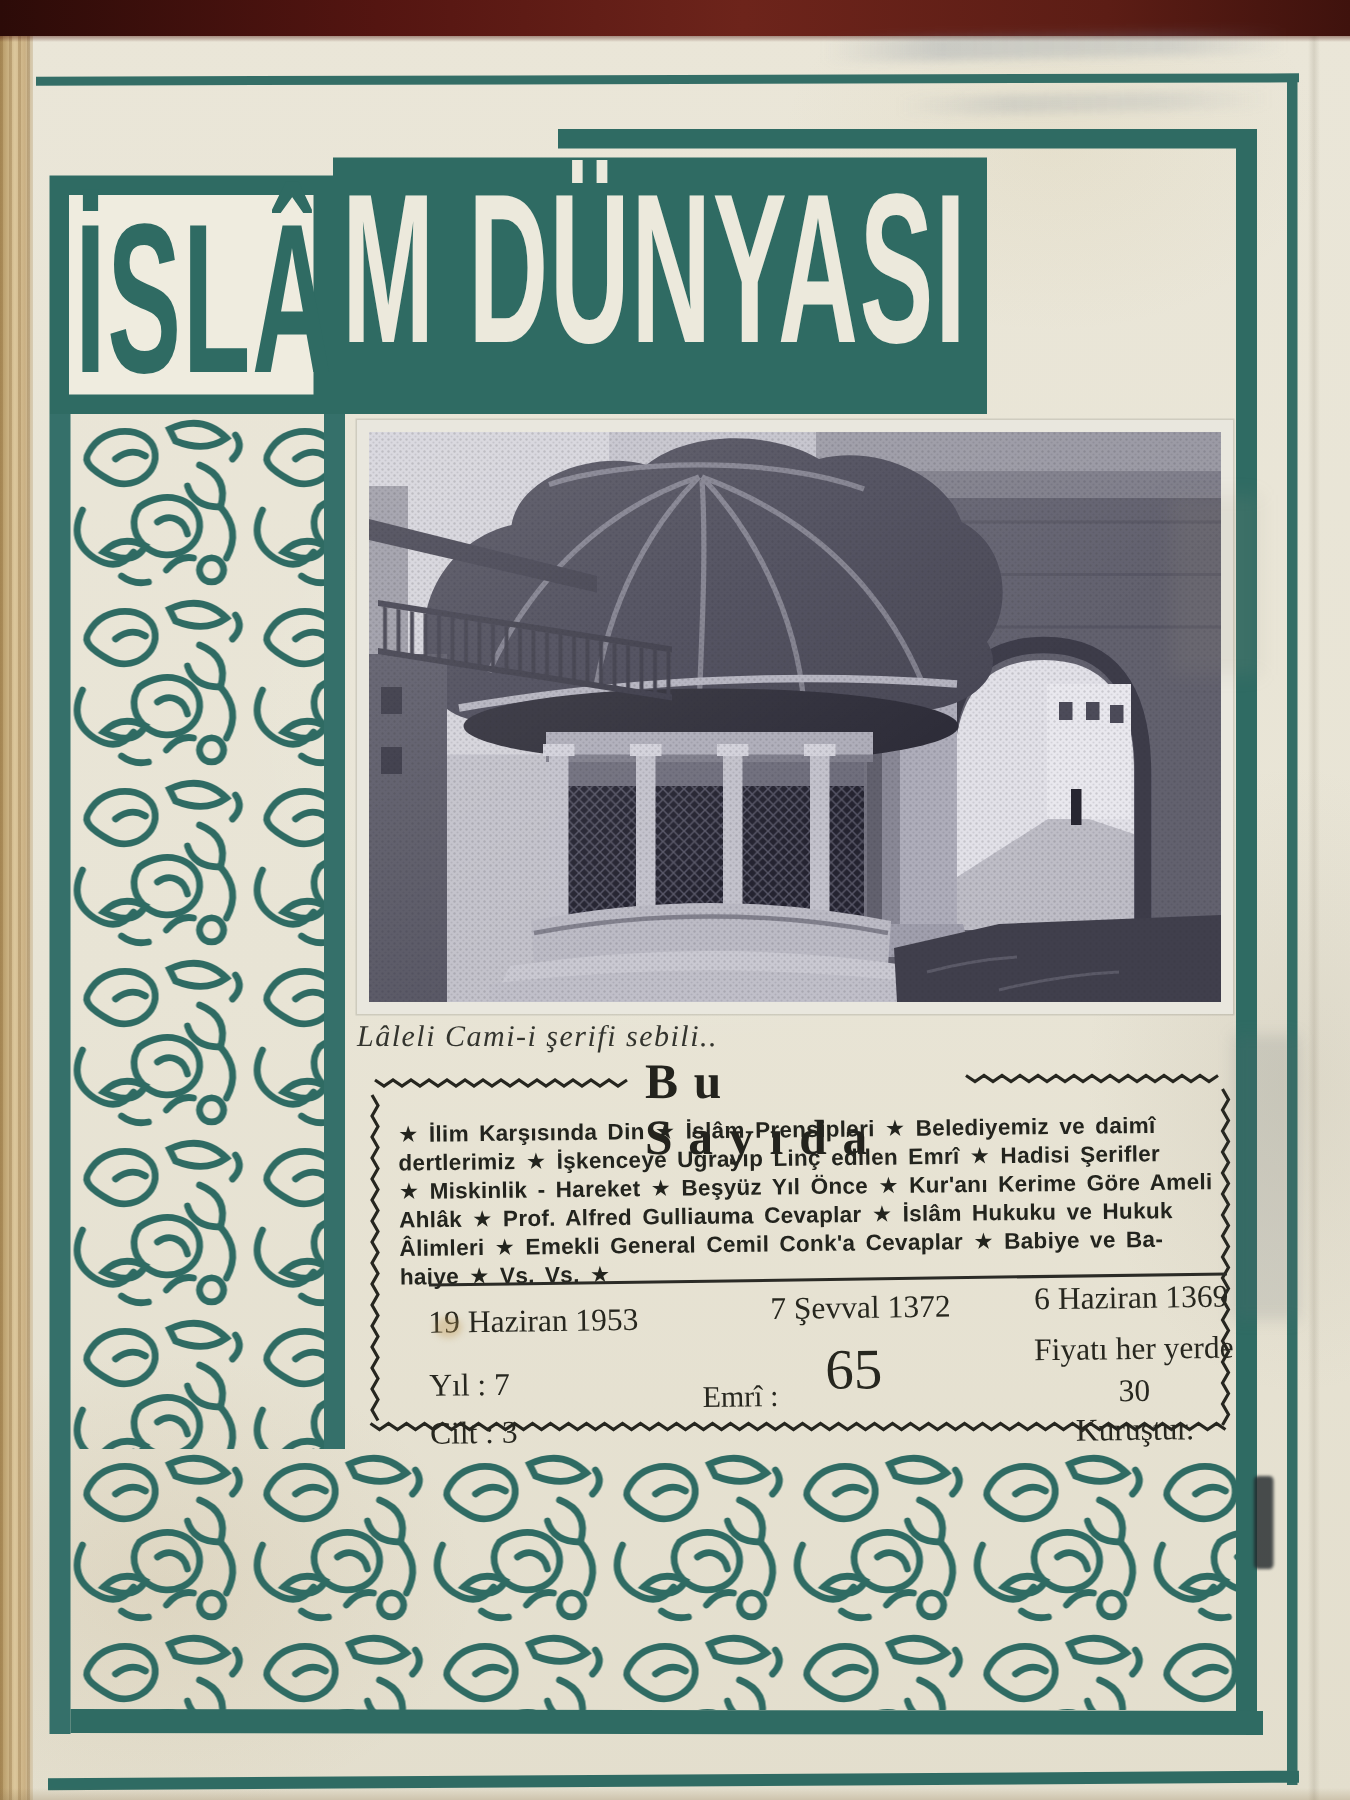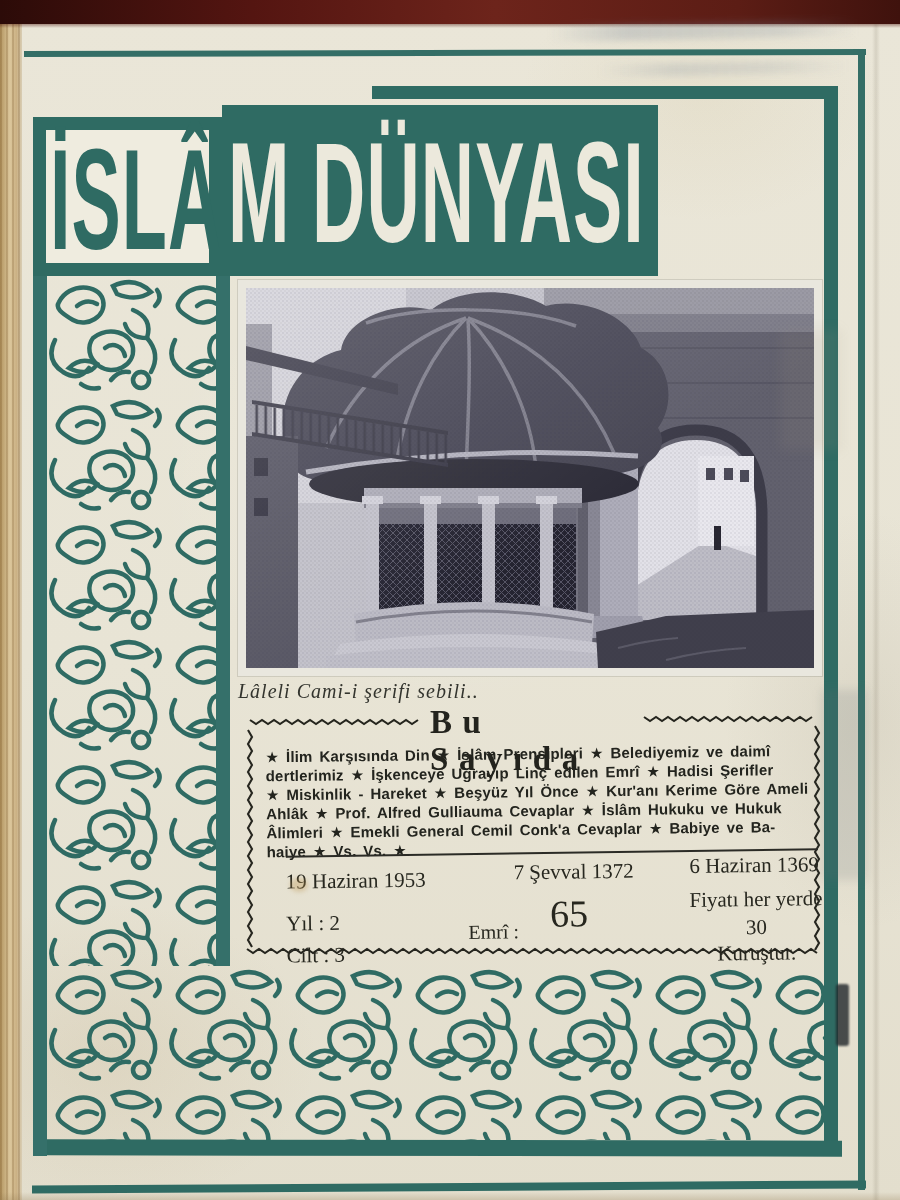--- a/index.html
+++ b/index.html
@@ -29,21 +29,21 @@
   
   .outer-top{left:24px;top:50px;width:842px;height:6px;background:#346e66;transform:rotate(-.15deg);}
   .outer-right{left:858px;top:50px;width:7px;height:1140px;background:#346e66;}
   .outer-bottom{left:32px;top:1183px;width:834px;height:8px;background:#2f6b63;transform:rotate(-.35deg);}
   .inner-top{left:372px;top:86px;width:466px;height:13px;background:#2f6b63;}
   .inner-right{left:824px;top:86px;width:14px;height:1068px;background:#2f6b63;}
   .inner-bottom{left:47px;top:1140px;width:795px;height:16px;background:#2f6b63;transform:rotate(.1deg);}
 
   
   .mast-white{left:33px;top:117px;width:189px;height:159px;background:#efecdf;border:13px solid #2f6b63;box-sizing:border-box;display:flex;align-items:center;}
-  .mast-teal{left:222px;top:105px;width:436px;height:171px;background:#2f6b63;display:flex;align-items:center;}
+  .mast-teal{left:222px;top:105px;width:436px;height:171px;background:#2f6b63;display:flex;align-items:flex-start;}
   .cond{display:inline-block;transform:scaleX(.52);transform-origin:0 50%;
     font-family:"Liberation Sans","DejaVu Sans",sans-serif;font-weight:700;font-size:142px;letter-spacing:2px;line-height:1;white-space:nowrap;}
   .mast-white .cond{color:#2f6b63;margin-left:4px;margin-top:6px;}
   .mast-teal .cond{color:#ece9dc;margin-left:6px;margin-top:4px;}
 
   
   .col-strip-left{left:33px;top:276px;width:14px;height:880px;background:#35706a;}
   .col-strip-right{left:216px;top:276px;width:14px;height:690px;background:#35706a;}
   .floral{position:absolute;}
 
@@ -254,21 +254,21 @@
     <div>Ahlâk ★ Prof. Alfred Gulliauma Cevaplar ★ İslâm Hukuku ve Hukuk</div>
     <div>Âlimleri ★ Emekli General Cemil Conk'a Cevaplar ★ Babiye ve Ba-</div>
     <div>haiye ★ Vs. Vs. ★</div>
   </div>
   <div class="abs rule"></div>
 
   <div class="abs dates">
     <span class="d1">19 Haziran 1953</span>
     <span class="d2">7 Şevval 1372</span>
     <span class="d3">6 Haziran 1369</span>
-    <span class="yil">Yıl : 2</span>
+    <span class="yil">Yıl : 7</span>
     <span class="cilt">Cilt : 3</span>
     <span class="sayi-label">Emrî :</span>
     <span class="sayi-num">65</span>
     <span class="p1">Fiyatı her yerde</span>
     <span class="p2">30</span>
     <span class="p3">Kuruştur.</span>
   </div>
 
   <div class="abs smudge-gray"></div>
   <div class="abs ink-streak"></div>

